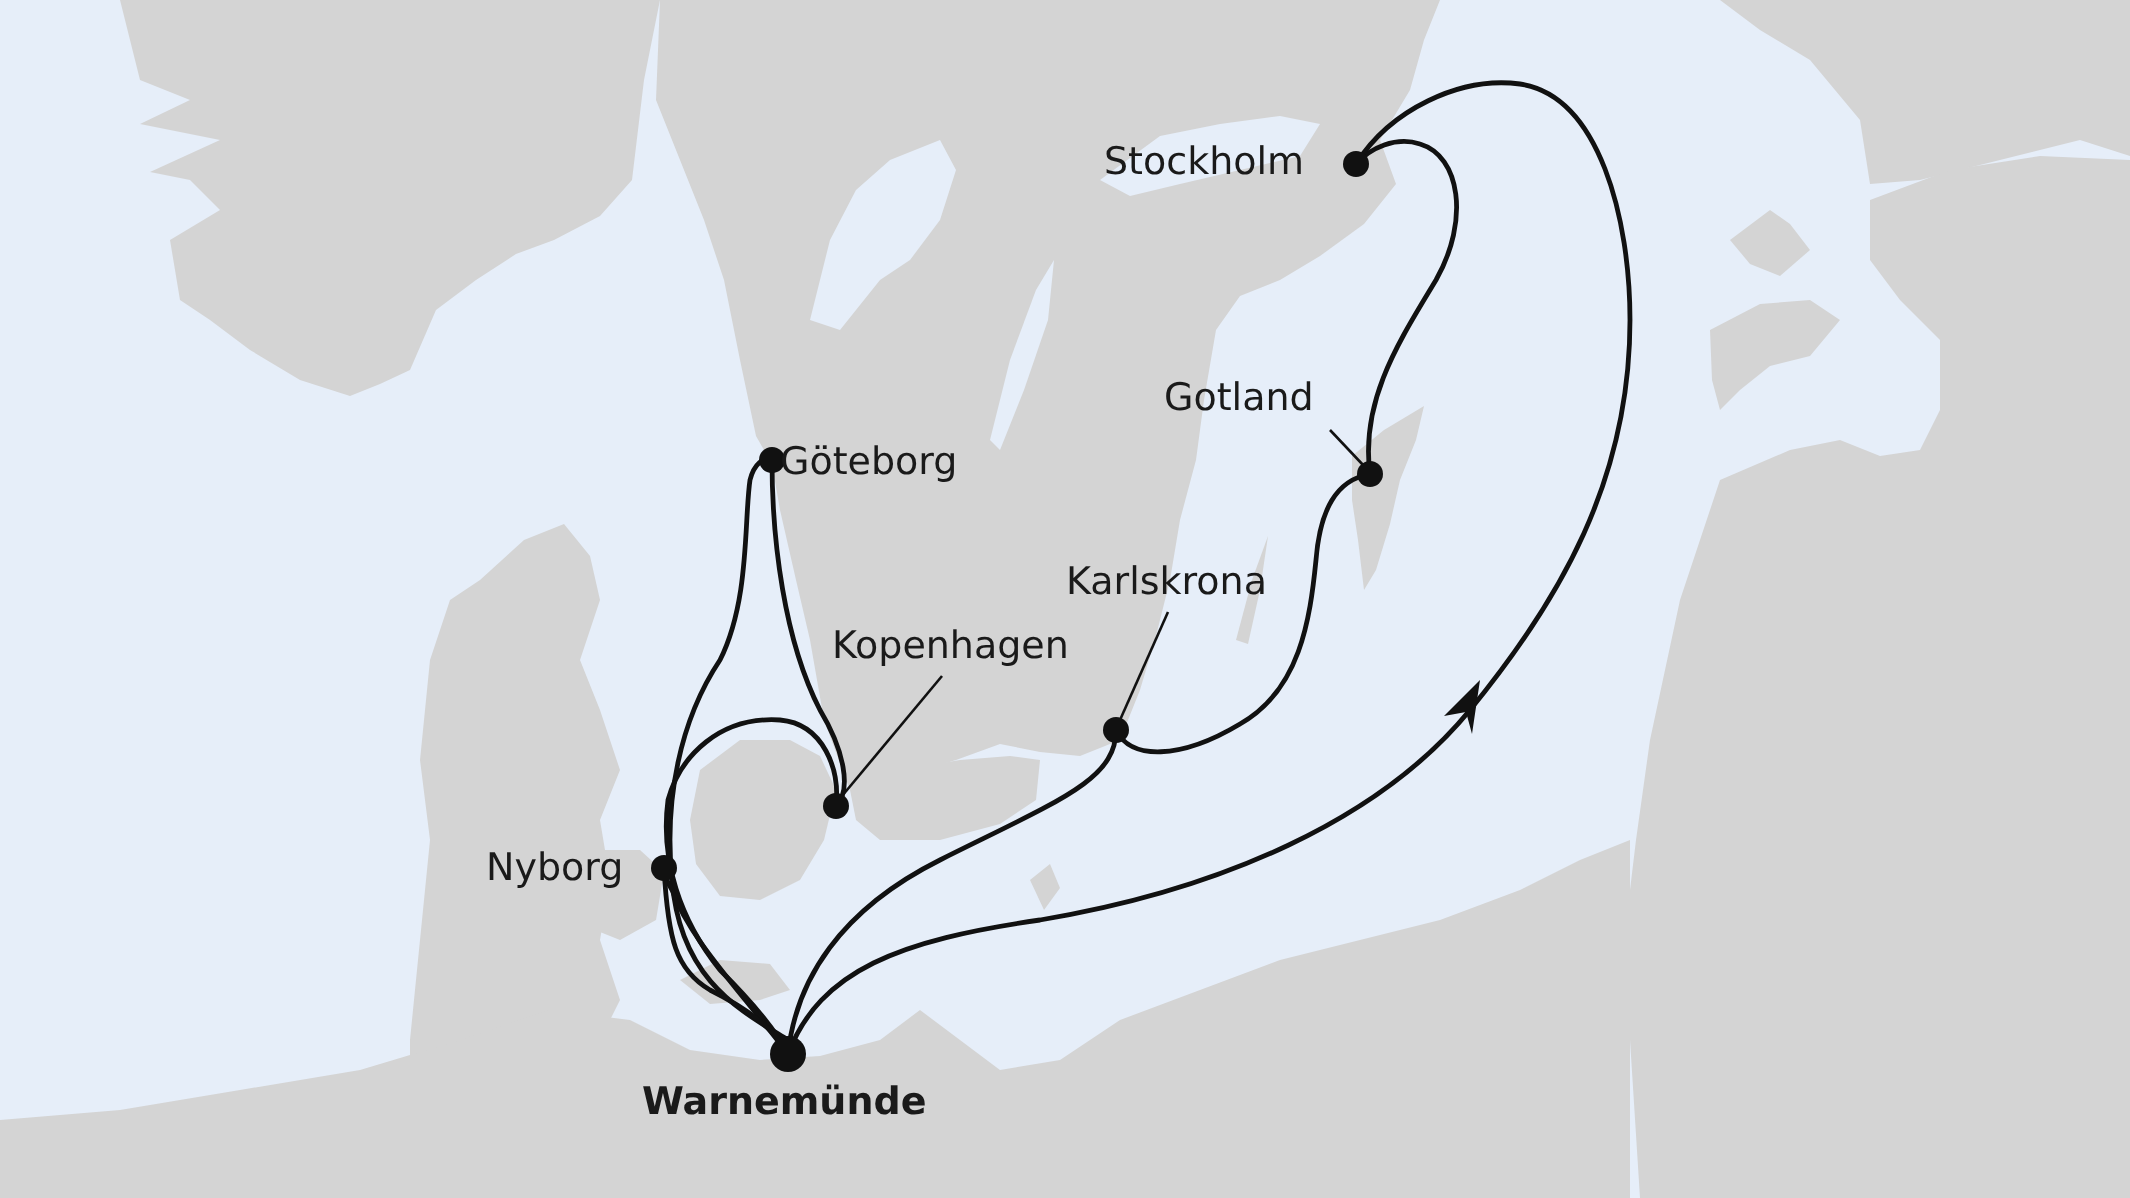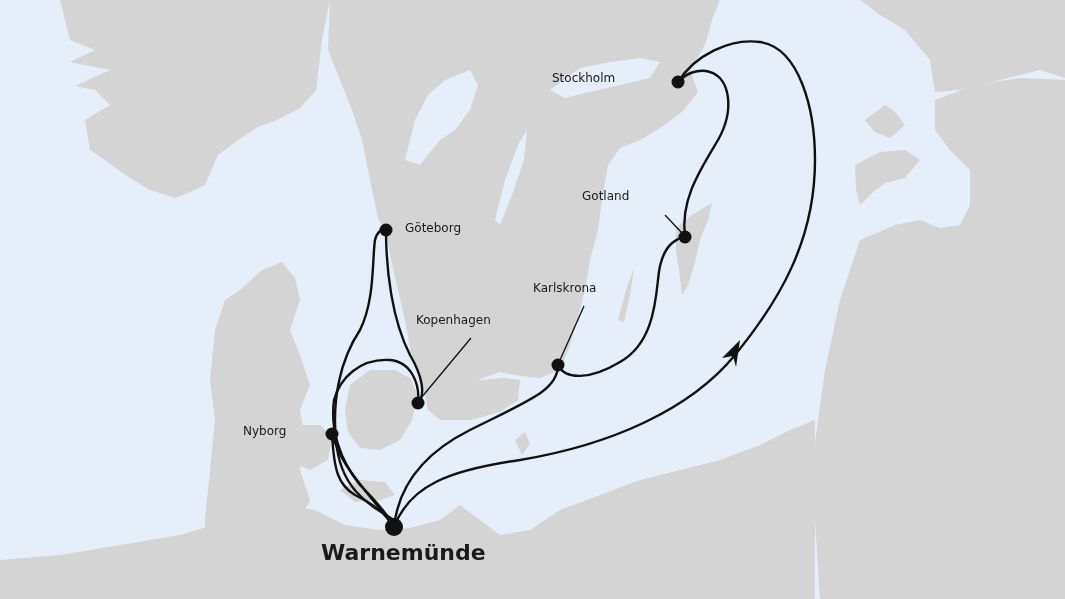--- a/index.html
+++ b/index.html
@@ -3,22 +3,22 @@
 <meta charset="utf-8">
 <style>
   html, body { margin: 0; padding: 0; }
   body { width: 1065px; height: 599px; overflow: hidden; background: #e6eef9; font-family: "DejaVu Sans", sans-serif; }
   #map { position: absolute; left: 0; top: 0; width: 1065px; height: 599px; }
   .land { fill: #d4d4d4; stroke: none; }
   .lake { fill: #e6eef9; stroke: none; }
   .route { fill: none; stroke: #111; stroke-width: 2.4; stroke-linecap: round; }
   .leader { stroke: #111; stroke-width: 1.3; }
   .port-dot { fill: #111; }
-  .label { position: absolute; font-family: "DejaVu Sans", sans-serif; font-size: 12px; color: #1a1a1a; white-space: nowrap; line-height: 1; }
-  .label.home { font-weight: bold; font-size: 22px; }
+  .label { position: absolute; font-family: "DejaVu Sans", sans-serif; font-size: 19px; color: #1a1a1a; white-space: nowrap; line-height: 1; }
+  .label.home { font-weight: bold; font-size: 19px; }
 </style>
 </head>
 <body>
 
 <svg id="map" viewBox="0 0 1065 599" xmlns="http://www.w3.org/2000/svg">
 
   <path class="land" d="M60,0 L330,0 L322,40 L316,90 L300,108 L277,120 L258,127 L238,140 L218,155 L205,185 L190,192 L175,198 L150,190 L125,175 L105,160 L90,150 L85,120 L110,105 L95,90 L75,86 L110,70 L70,62 L95,50 L70,40 Z"></path>
 
   <path class="land" d="M330,0 L720,0 L712,20 L705,45 L690,70 L698,92 L682,112 L660,128 L640,140 L620,148 L608,165 L602,200 L598,230 L590,260 L585,290 L578,318 L570,345 L560,370 L540,378 L520,376 L500,372 L478,380 L458,386 L440,392 L425,395 L412,360 L405,320 L398,290 L390,255 L386,232 L378,218 L370,180 L362,140 L352,110 L340,80 L328,50 Z"></path>
 
@@ -83,16 +83,16 @@
   <circle class="port-dot" cx="418" cy="403" r="6.5"></circle>
   <circle class="port-dot" cx="386" cy="230" r="6.5"></circle>
   <circle class="port-dot" cx="558" cy="365" r="6.5"></circle>
   <circle class="port-dot" cx="685" cy="237" r="6.5"></circle>
   <circle class="port-dot" cx="678" cy="82" r="6.5"></circle>
 </svg>
 
 <div class="label home" style="left:321px; top:542px;">Warnemünde</div>
 <div class="label" style="left:243px; top:425px;">Nyborg</div>
 <div class="label" style="left:416px; top:314px;text-align:center;">Kopenhagen</div>
-<div class="label" style="left:405px; top:222px;">Göteborg</div>
+<div class="label" style="left:390px; top:222px;">Göteborg</div>
 <div class="label" style="left:533px; top:282px;text-align:right;">Karlskrona</div>
 <div class="label" style="left:582px; top:190px;">Gotland</div>
 <div class="label" style="left:552px; top:72px;">Stockholm</div>
 
 </body></html>

